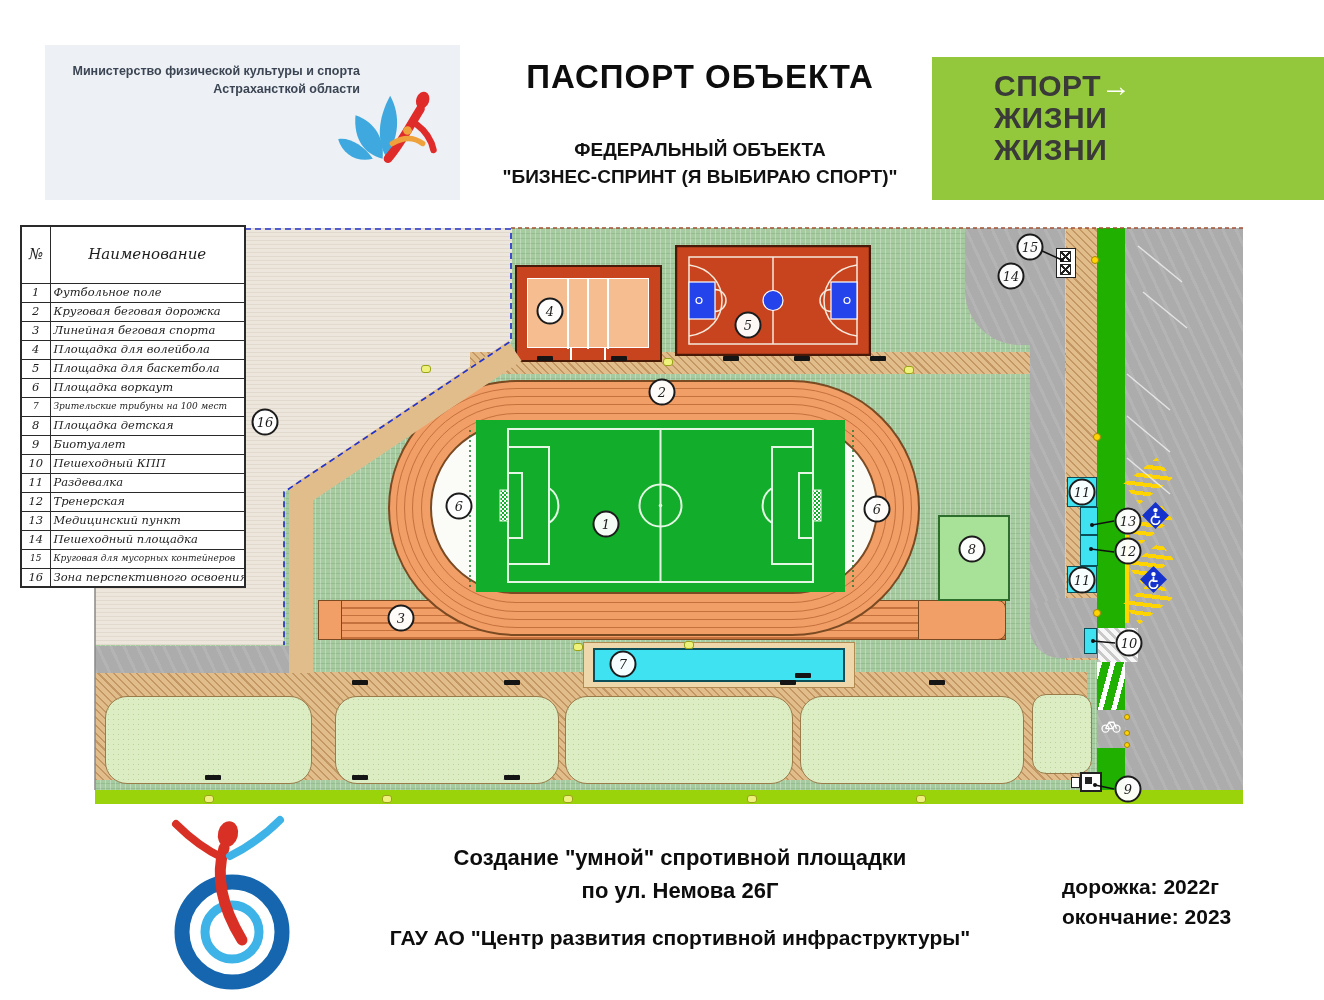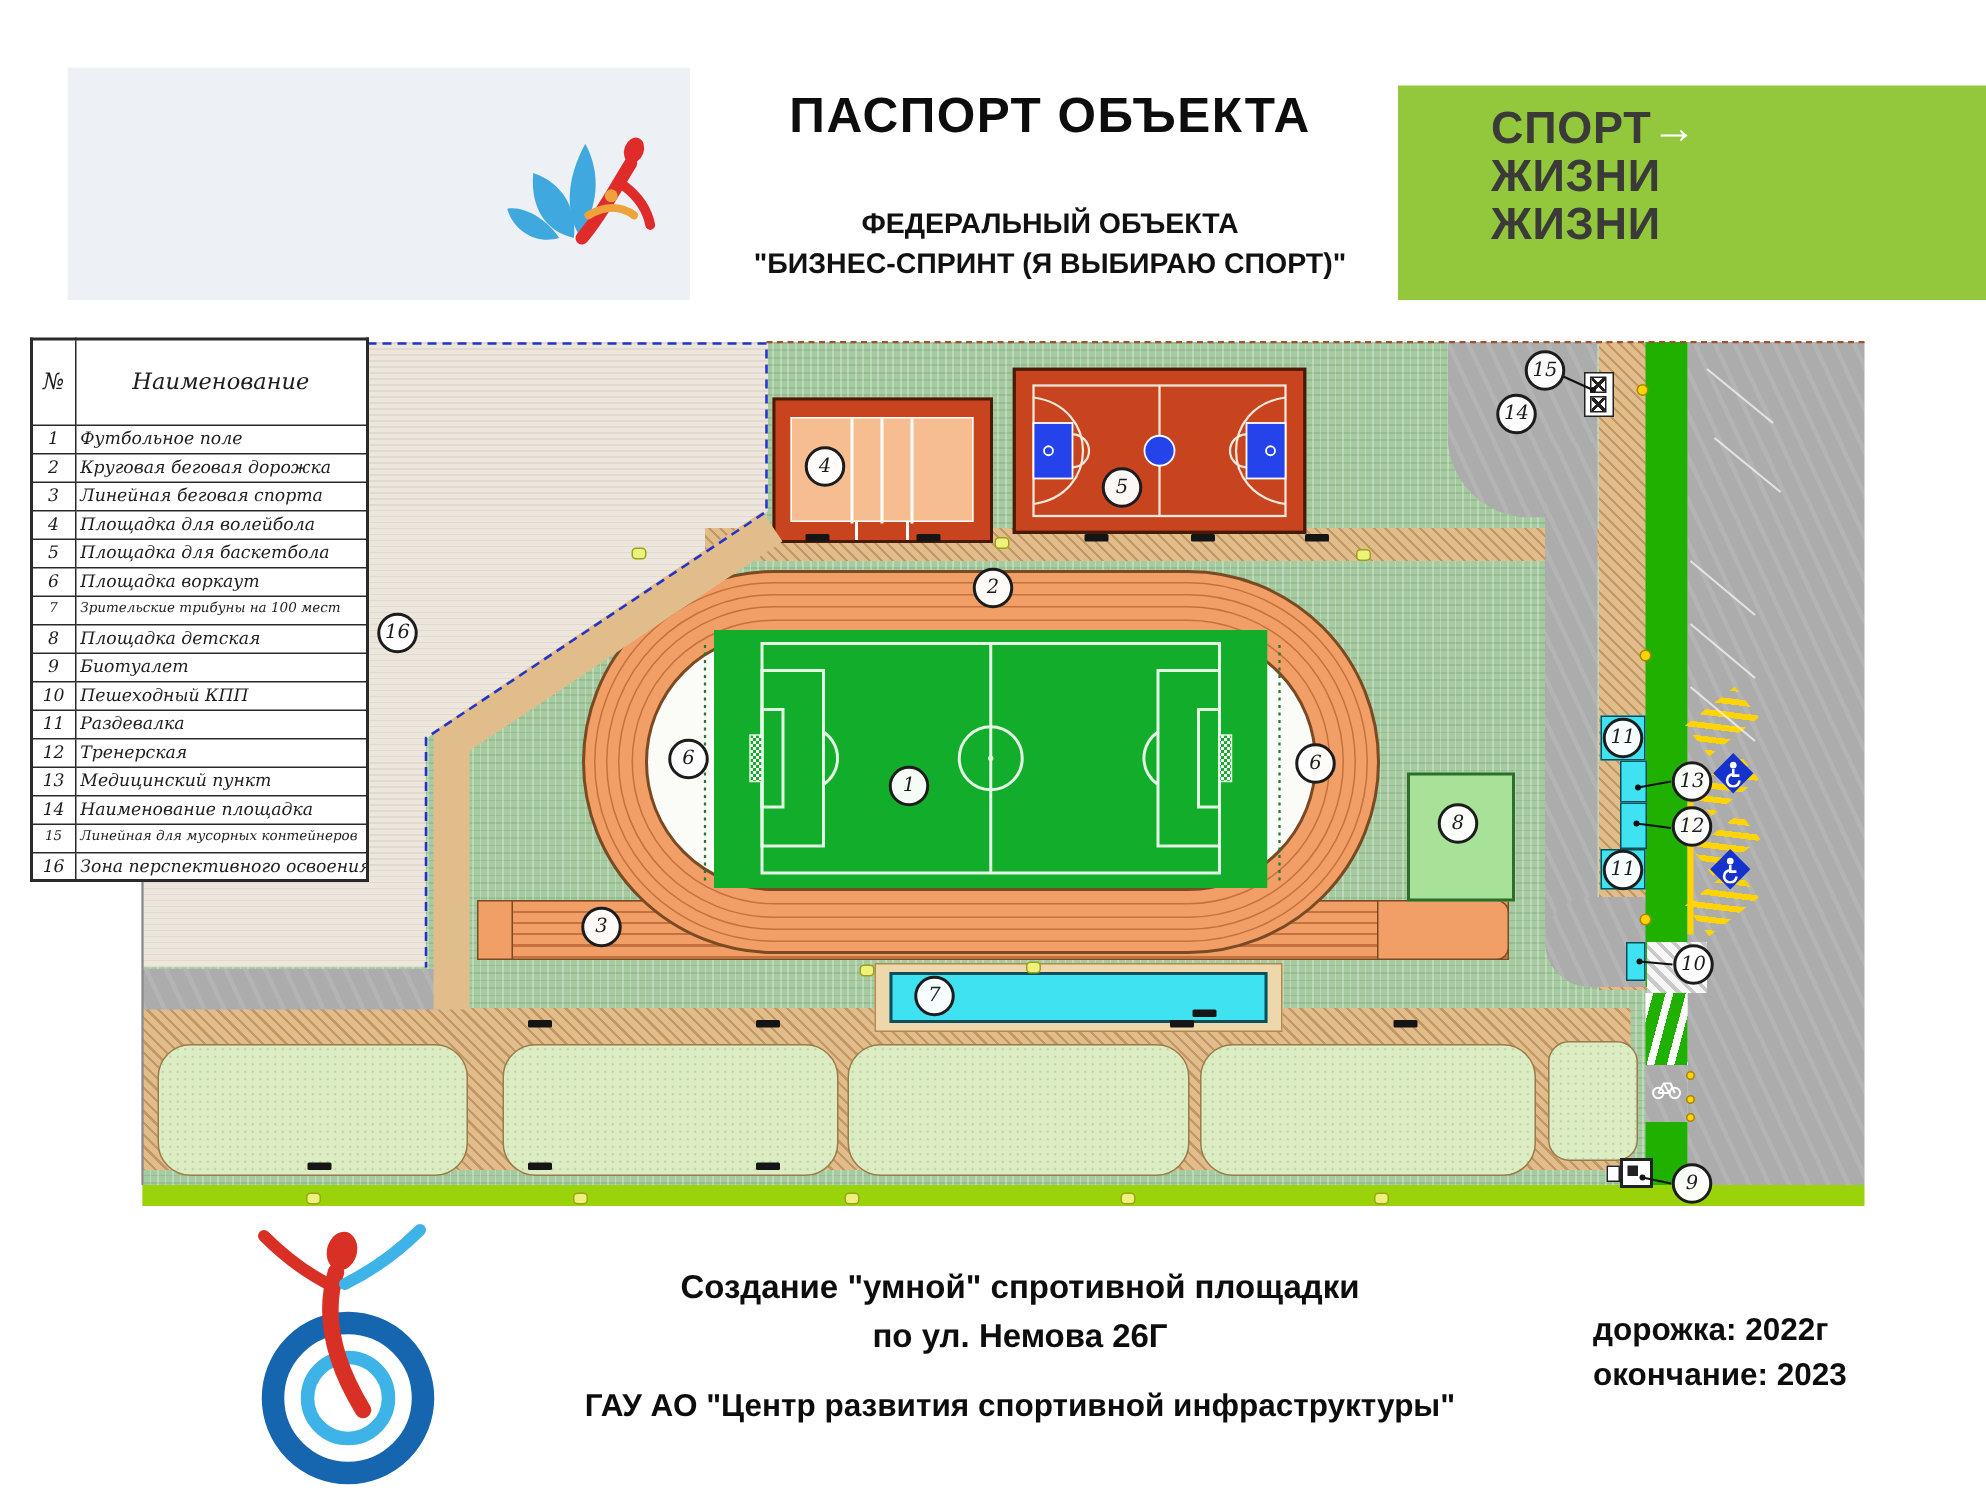--- a/index.html
+++ b/index.html
@@ -37,20 +37,24 @@
   .legend td.n{text-align:center}
   .legend tr.hd td{height:57px;font-size:15px;text-align:center}
   .legend tr.sm td{font-size:9px}
   .hdr-title{font-weight:800;color:#0d0d0d}
   .diamond{position:absolute;width:19px;height:19px;background:#1533cc;transform:rotate(45deg);z-index:6}
 </style>
 </head>
 <body>
 
 <div class="abs" style="left:45px;top:45px;width:415px;height:155px;background:#edf1f5">
+  <div class="abs" style="left:12px;top:17px;width:303px;text-align:right;font-size:12.5px;font-weight:bold;color:#3c4553;line-height:1.45">
+    <div>Министерство физической культуры и спорта</div>
+    <div>Астрахансткой области</div>
+  </div>
   <svg class="abs" style="left:278px;top:36px" width="130" height="112" viewBox="0 0 120 100">
     <path d="M30 30 C28 52 38 66 55 70 C57 52 48 36 30 30 Z" fill="#3fa9df"></path>
     <path d="M62 12 C50 34 50 54 58 68 C70 52 72 30 62 12 Z" fill="#3fa9df"></path>
     <path d="M14 52 C24 50 38 58 46 70 C32 74 18 66 14 52 Z" fill="#3fa9df"></path>
     <ellipse cx="92" cy="16" rx="6" ry="8" fill="#e02b2b" transform="rotate(20 92 16)"></ellipse>
     <path d="M90 24 C80 40 72 56 60 70" stroke="#e02b2b" stroke-width="8" fill="none" stroke-linecap="round"></path>
     <path d="M86 38 C94 44 100 52 102 62" stroke="#e02b2b" stroke-width="6" fill="none" stroke-linecap="round"></path>
     <circle cx="78" cy="44" r="4" fill="#efa13b"></circle>
     <path d="M64 56 C74 50 84 50 92 56" stroke="#efa13b" stroke-width="5" fill="none" stroke-linecap="round"></path>
   </svg>
@@ -344,25 +348,25 @@
   <tr>
         <td class="n">12</td>
         <td>Тренерская</td>
       </tr>
   <tr>
         <td class="n">13</td>
         <td>Медицинский пункт</td>
       </tr>
   <tr>
         <td class="n">14</td>
-        <td>Наименование площадка</td>
+        <td>Пешеходный площадка</td>
       </tr>
   <tr class="sm">
         <td class="n">15</td>
-        <td>Линейная для мусорных контейнеров</td>
+        <td>Круговая для мусорных контейнеров</td>
       </tr>
   <tr>
         <td class="n">16</td>
         <td>Зона перспективного освоения</td>
       </tr>
 </tbody>
   </table>
 
 <svg class="abs" style="left:150px;top:810px" width="160" height="190" viewBox="0 0 160 190">
   <circle cx="82" cy="122" r="50" fill="none" stroke="#1566ae" stroke-width="15"></circle>

